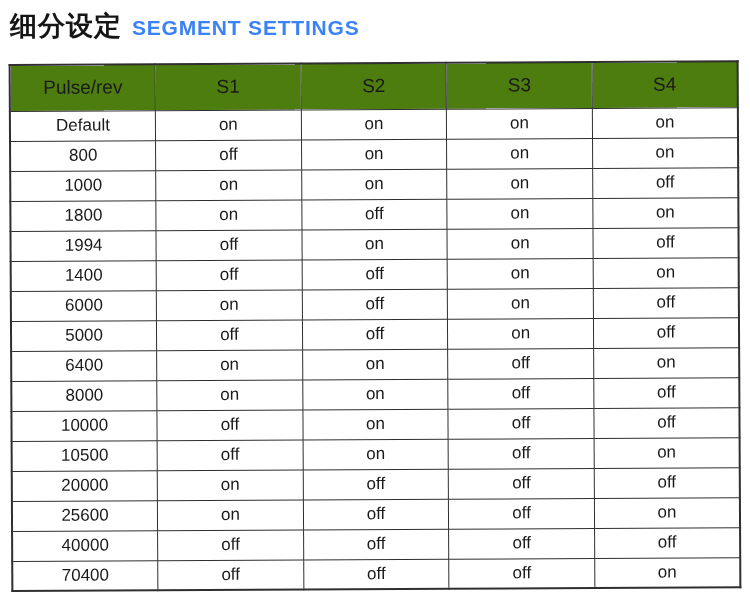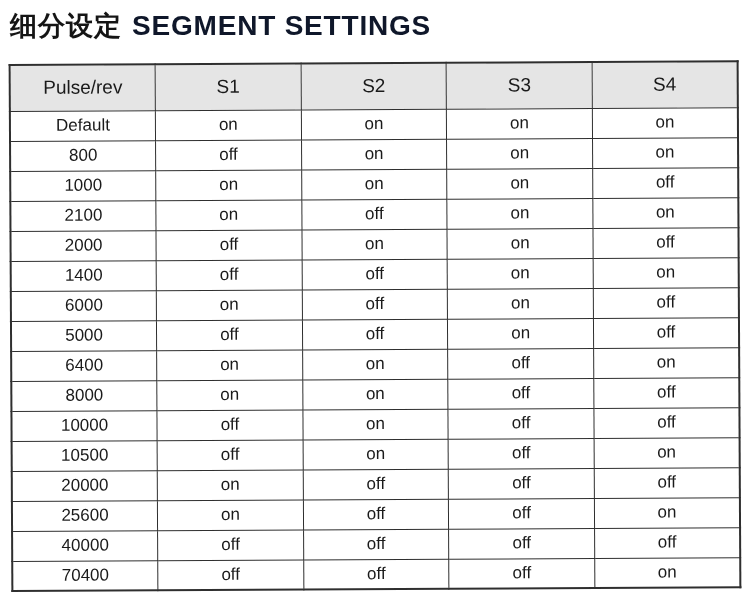--- a/index.html
+++ b/index.html
@@ -26,45 +26,45 @@
     gap: 10px;
     white-space: nowrap;
   }
   .title-zh {
     font-size: 27px;
     font-weight: bold;
     letter-spacing: 1px;
     color: #151515;
   }
   .title-en {
-    font-size: 28px;
+    font-size: 21px;
     font-weight: bold;
     letter-spacing: 0.8px;
-    color: #0f172a;
+    color: #3b82f6;
   }
   .segment-table {
     width: 730px;
     border-collapse: collapse;
     table-layout: fixed;
     border: 2px solid #2f2f2f;
     
     transform: rotate(-0.3deg);
     transform-origin: 0 50%;
   }
   .segment-table th,
   .segment-table td {
     border: 1.5px solid #2f2f2f;
     text-align: center;
     vertical-align: middle;
     padding: 0;
     overflow: hidden;
   }
   .segment-table thead th {
     height: 46px;
-    background: #e5e5e5;
+    background: #4d7c0f;
     font-size: 19px;
     font-weight: normal;
     color: #1a1a1a;
   }
   .segment-table tbody td {
     height: 30px;
     font-size: 17px;
     color: #1a1a1a;
     background: #ffffff;
   }
@@ -116,29 +116,29 @@
 
   <tr>
     <td>1000</td>
     <td>on</td>
     <td>on</td>
     <td>on</td>
     <td>off</td>
   </tr>
 
   <tr>
-    <td>2100</td>
-    <td>on</td>
-    <td>off</td>
-    <td>on</td>
-    <td>on</td>
-  </tr>
-
-  <tr>
-    <td>2000</td>
+    <td>1800</td>
+    <td>on</td>
+    <td>off</td>
+    <td>on</td>
+    <td>on</td>
+  </tr>
+
+  <tr>
+    <td>1994</td>
     <td>off</td>
     <td>on</td>
     <td>on</td>
     <td>off</td>
   </tr>
 
   <tr>
     <td>1400</td>
     <td>off</td>
     <td>off</td>

